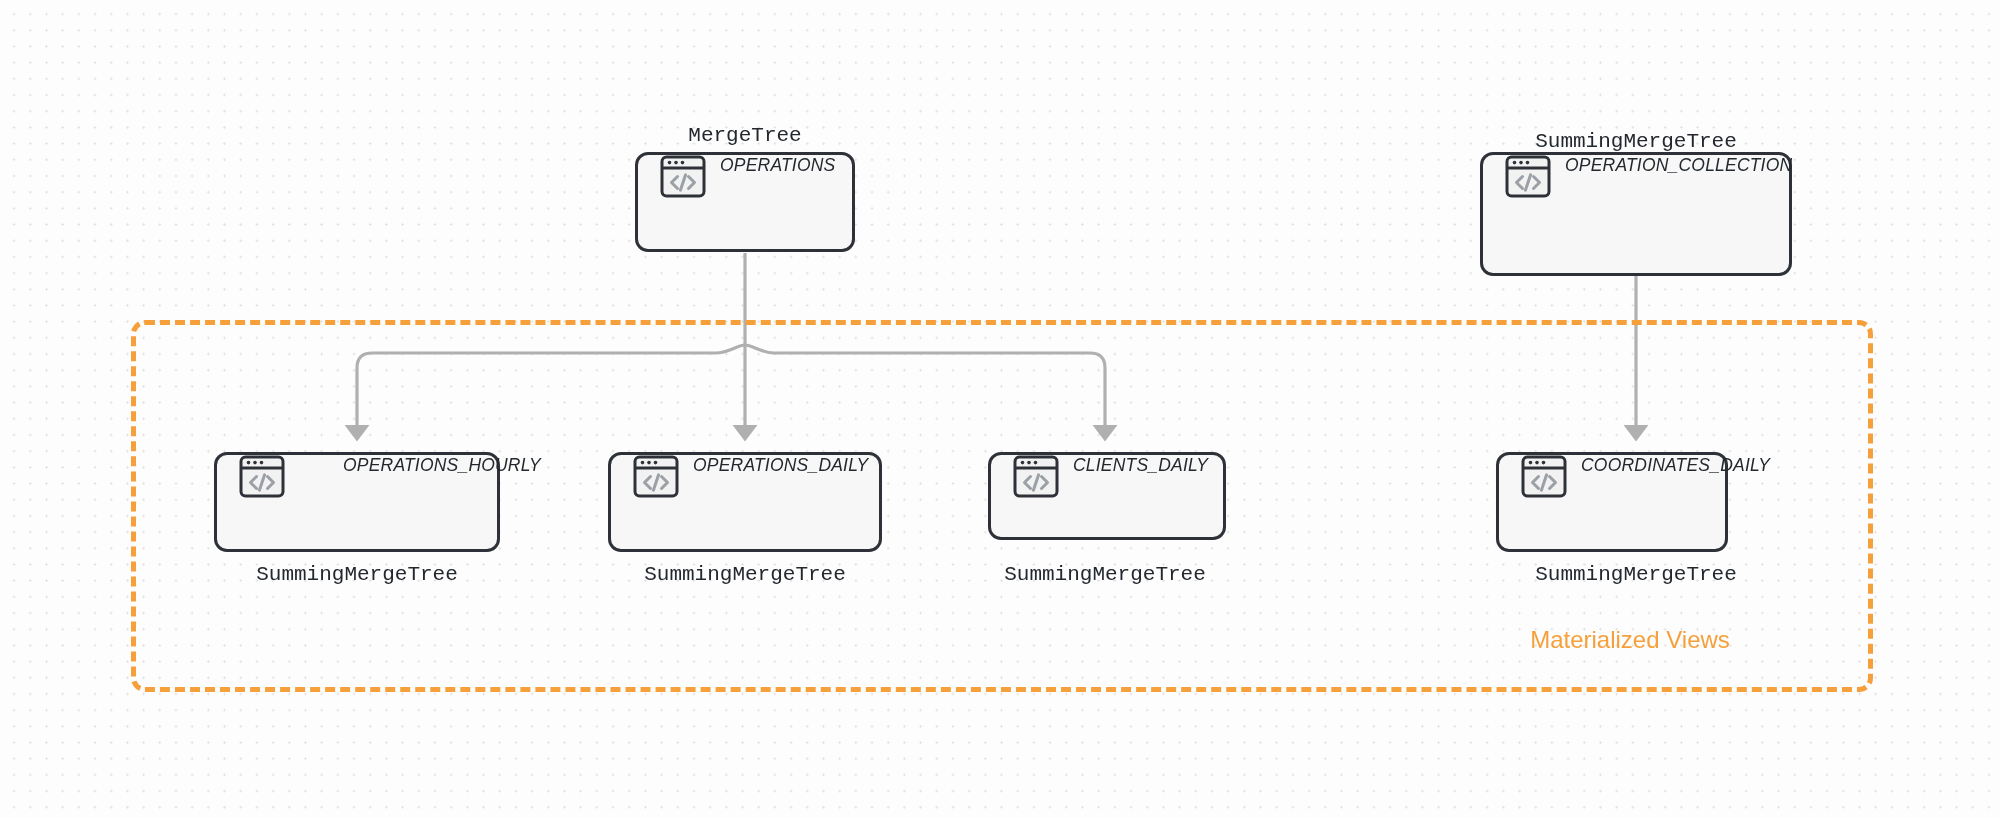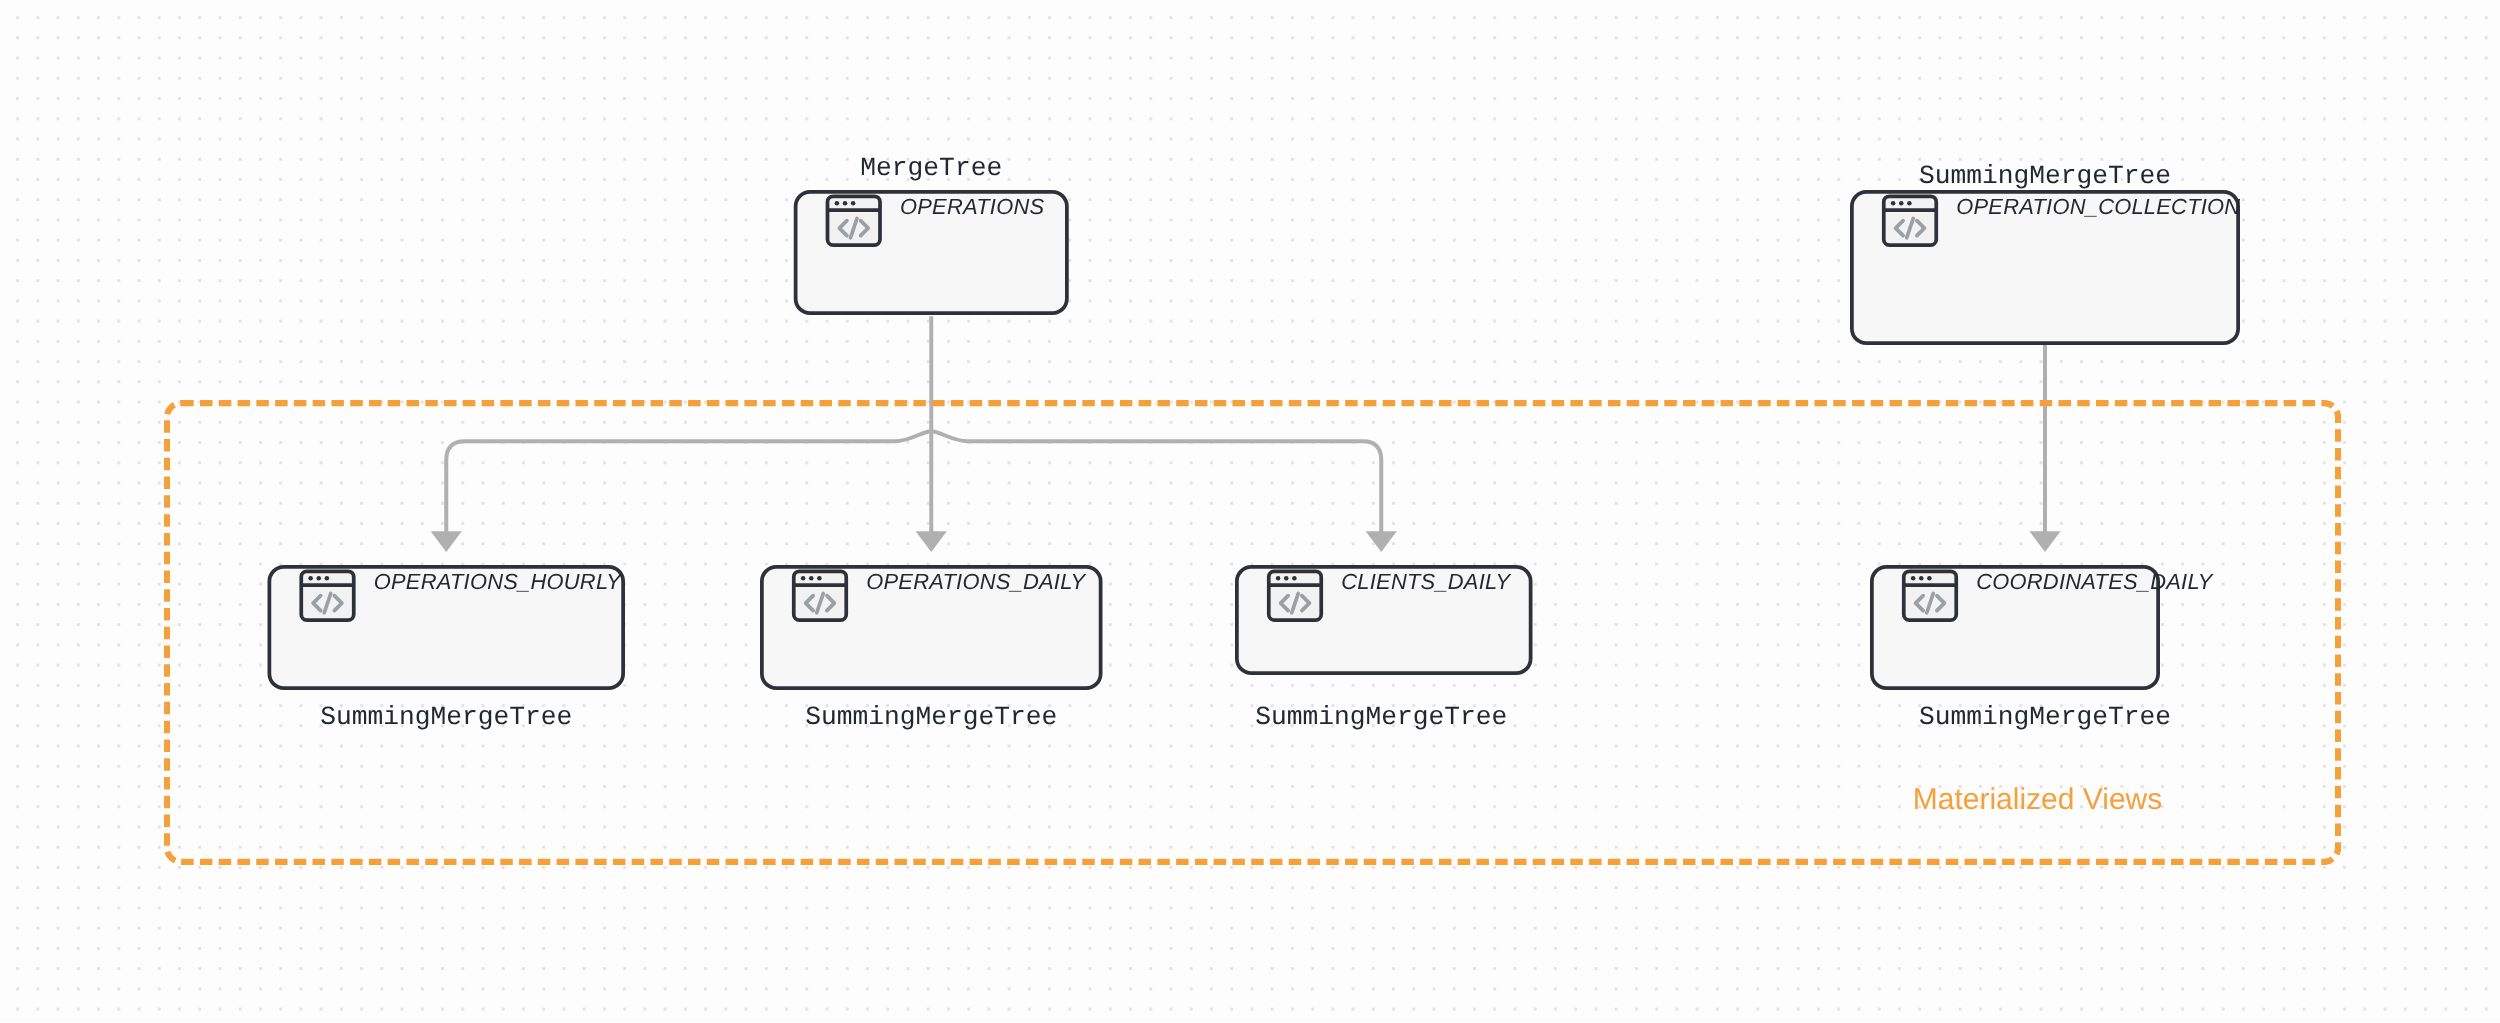--- a/index.html
+++ b/index.html
@@ -135,21 +135,21 @@
         <circle cx="16.0" cy="7.6" r="1.8" fill="#2E3238"></circle>
         <circle cx="22.5" cy="7.6" r="1.8" fill="#2E3238"></circle>
         <path d="M17.5,21.5 L11.5,27.5 L17.5,33.5" fill="none" stroke="#9AA0A6" stroke-width="3" stroke-linecap="round" stroke-linejoin="round"></path>
         <path d="M28.5,21.5 L34.5,27.5 L28.5,33.5" fill="none" stroke="#9AA0A6" stroke-width="3" stroke-linecap="round" stroke-linejoin="round"></path>
         <path d="M25.6,19.8 L20.4,35.2" fill="none" stroke="#9AA0A6" stroke-width="3" stroke-linecap="round"></path>
       </svg>
     </span>
     <span class="node-label">OPERATION_COLLECTION</span>
   </div>
 
-  <div class="node" style="left:214px; top:452px; width:286px; height:100px;">
+  <div class="node" style="left:214px; top:452px; width:286px; height:100px;gap:44px;">
     <span class="node-icon">
       <svg viewBox="0 0 46 43" width="46" height="43" aria-hidden="true">
         <rect x="2" y="2" width="42" height="39" rx="4.5" ry="4.5" fill="#F2F2F2" stroke="#2E3238" stroke-width="3"></rect>
         <path d="M2,13 L44,13" stroke="#2E3238" stroke-width="3"></path>
         <circle cx="9.5" cy="7.6" r="1.8" fill="#2E3238"></circle>
         <circle cx="16.0" cy="7.6" r="1.8" fill="#2E3238"></circle>
         <circle cx="22.5" cy="7.6" r="1.8" fill="#2E3238"></circle>
         <path d="M17.5,21.5 L11.5,27.5 L17.5,33.5" fill="none" stroke="#9AA0A6" stroke-width="3" stroke-linecap="round" stroke-linejoin="round"></path>
         <path d="M28.5,21.5 L34.5,27.5 L28.5,33.5" fill="none" stroke="#9AA0A6" stroke-width="3" stroke-linecap="round" stroke-linejoin="round"></path>
         <path d="M25.6,19.8 L20.4,35.2" fill="none" stroke="#9AA0A6" stroke-width="3" stroke-linecap="round"></path>

